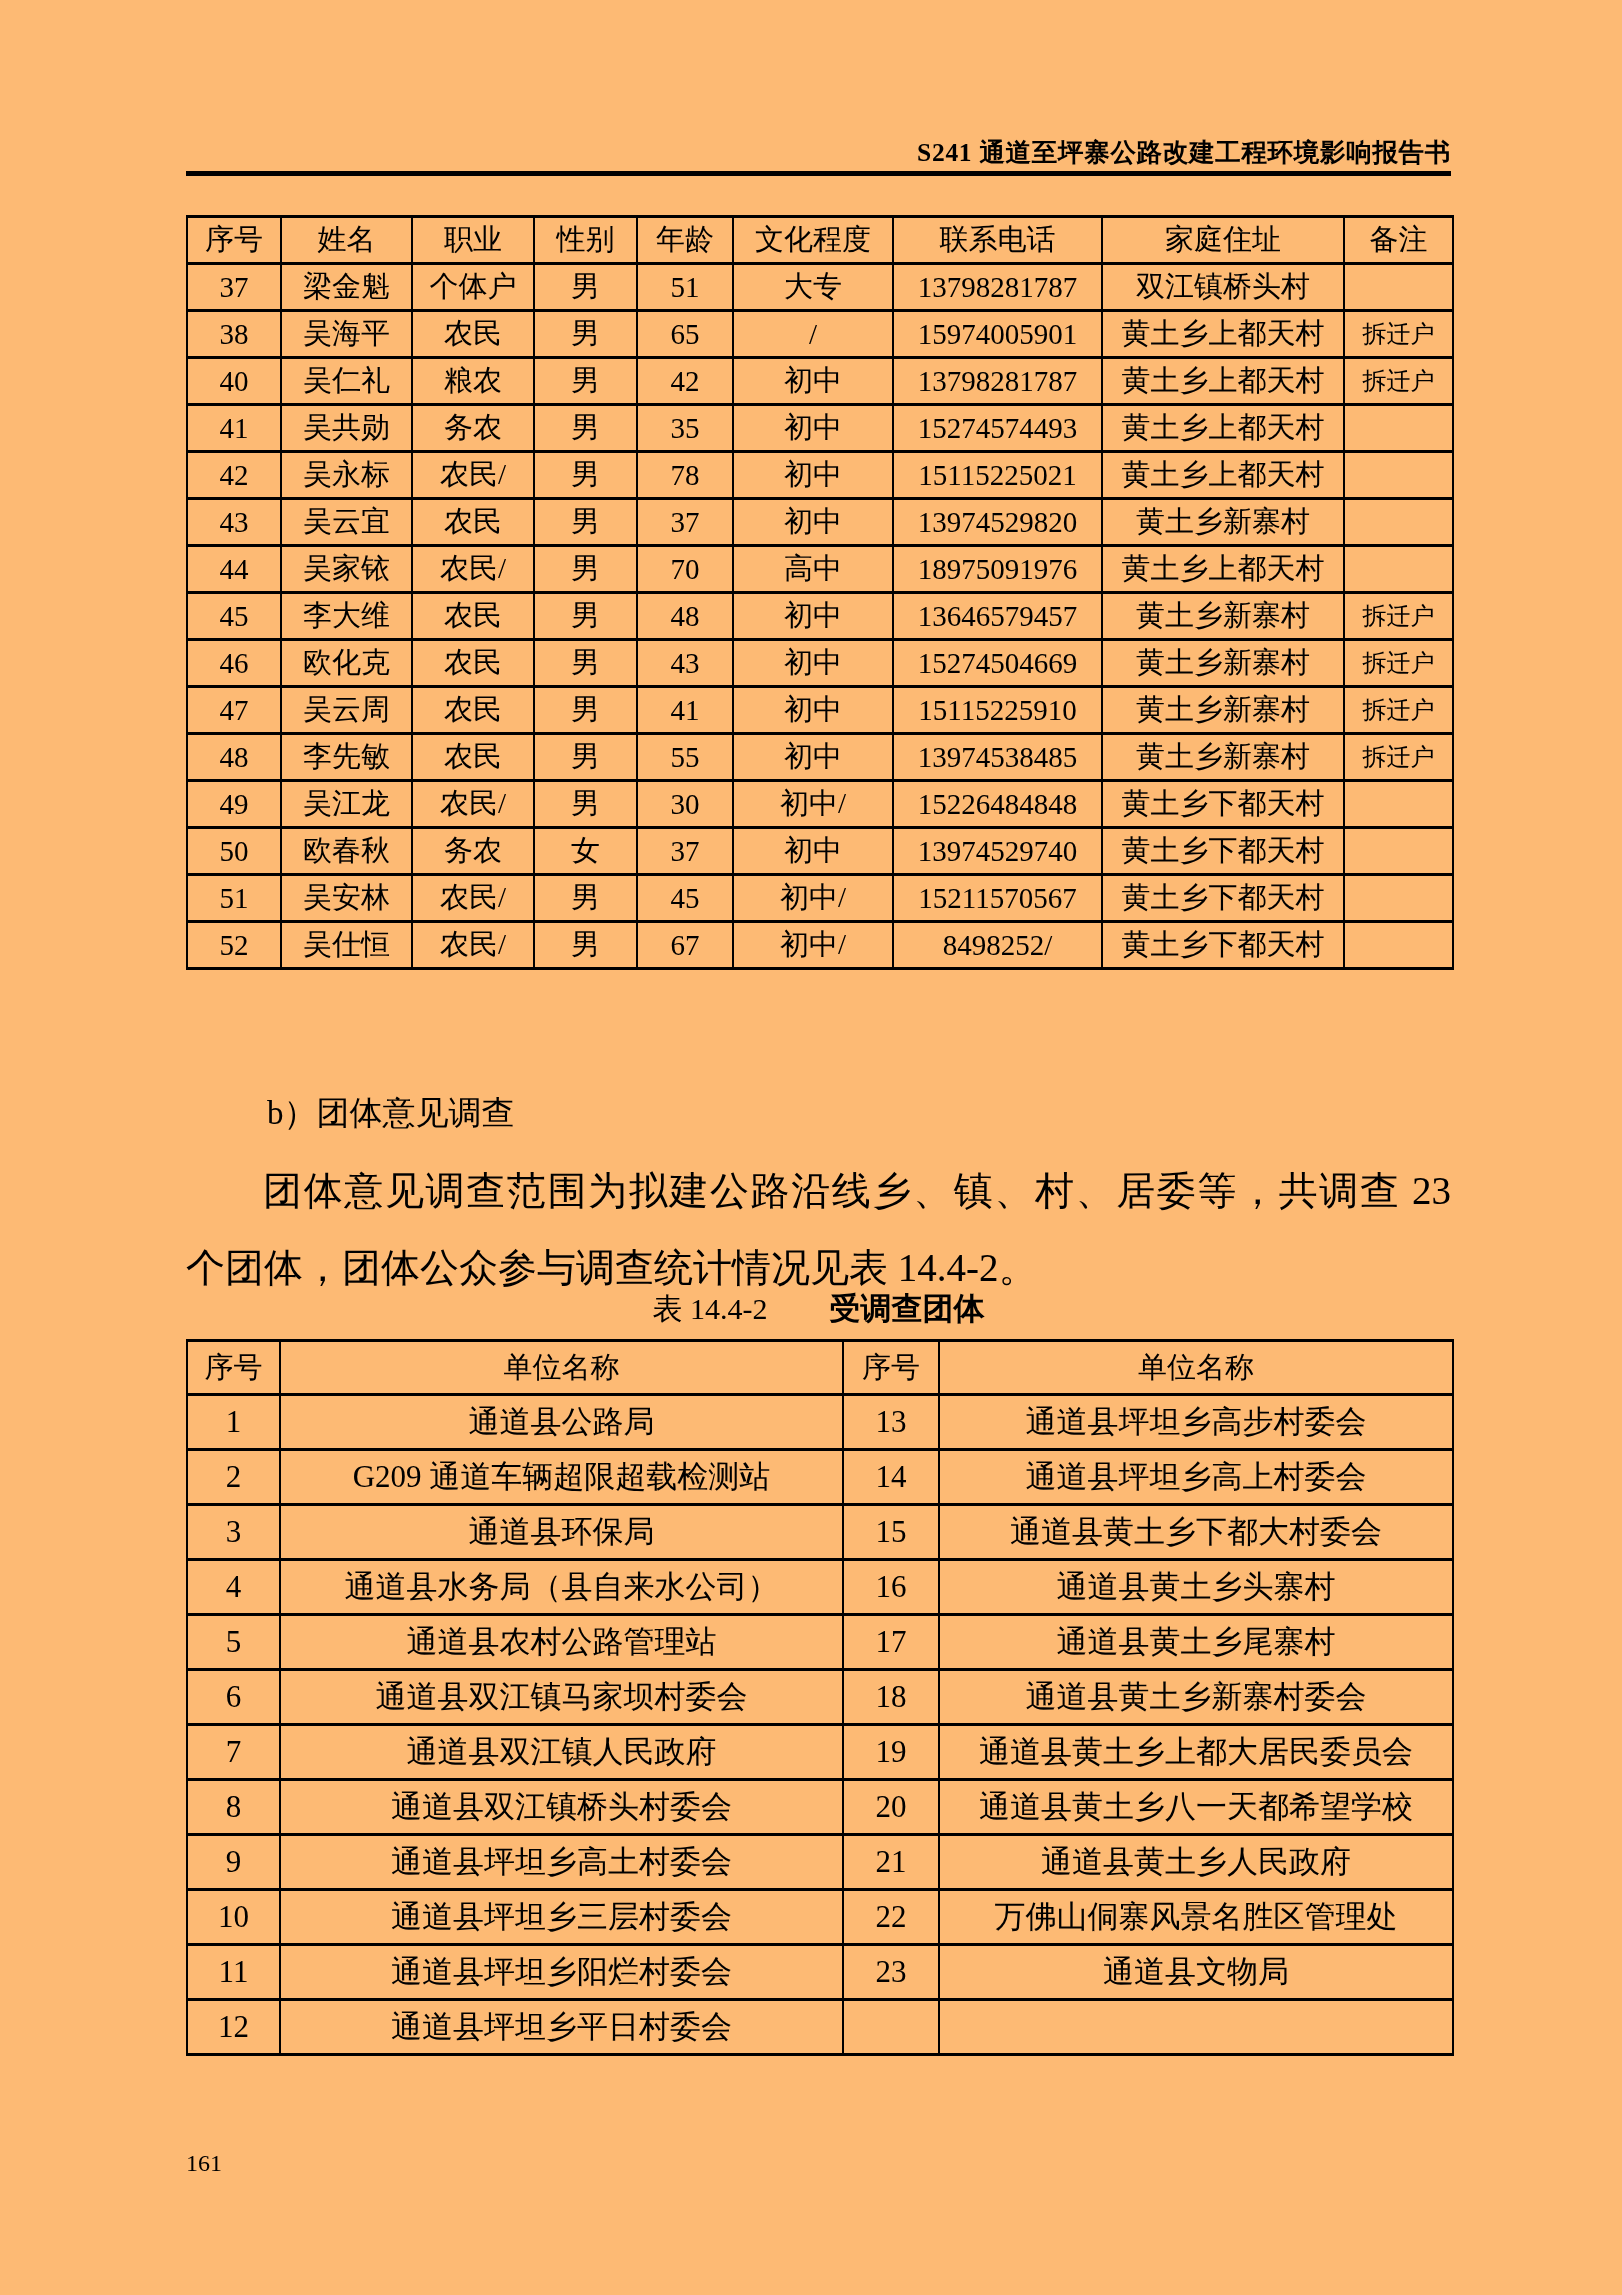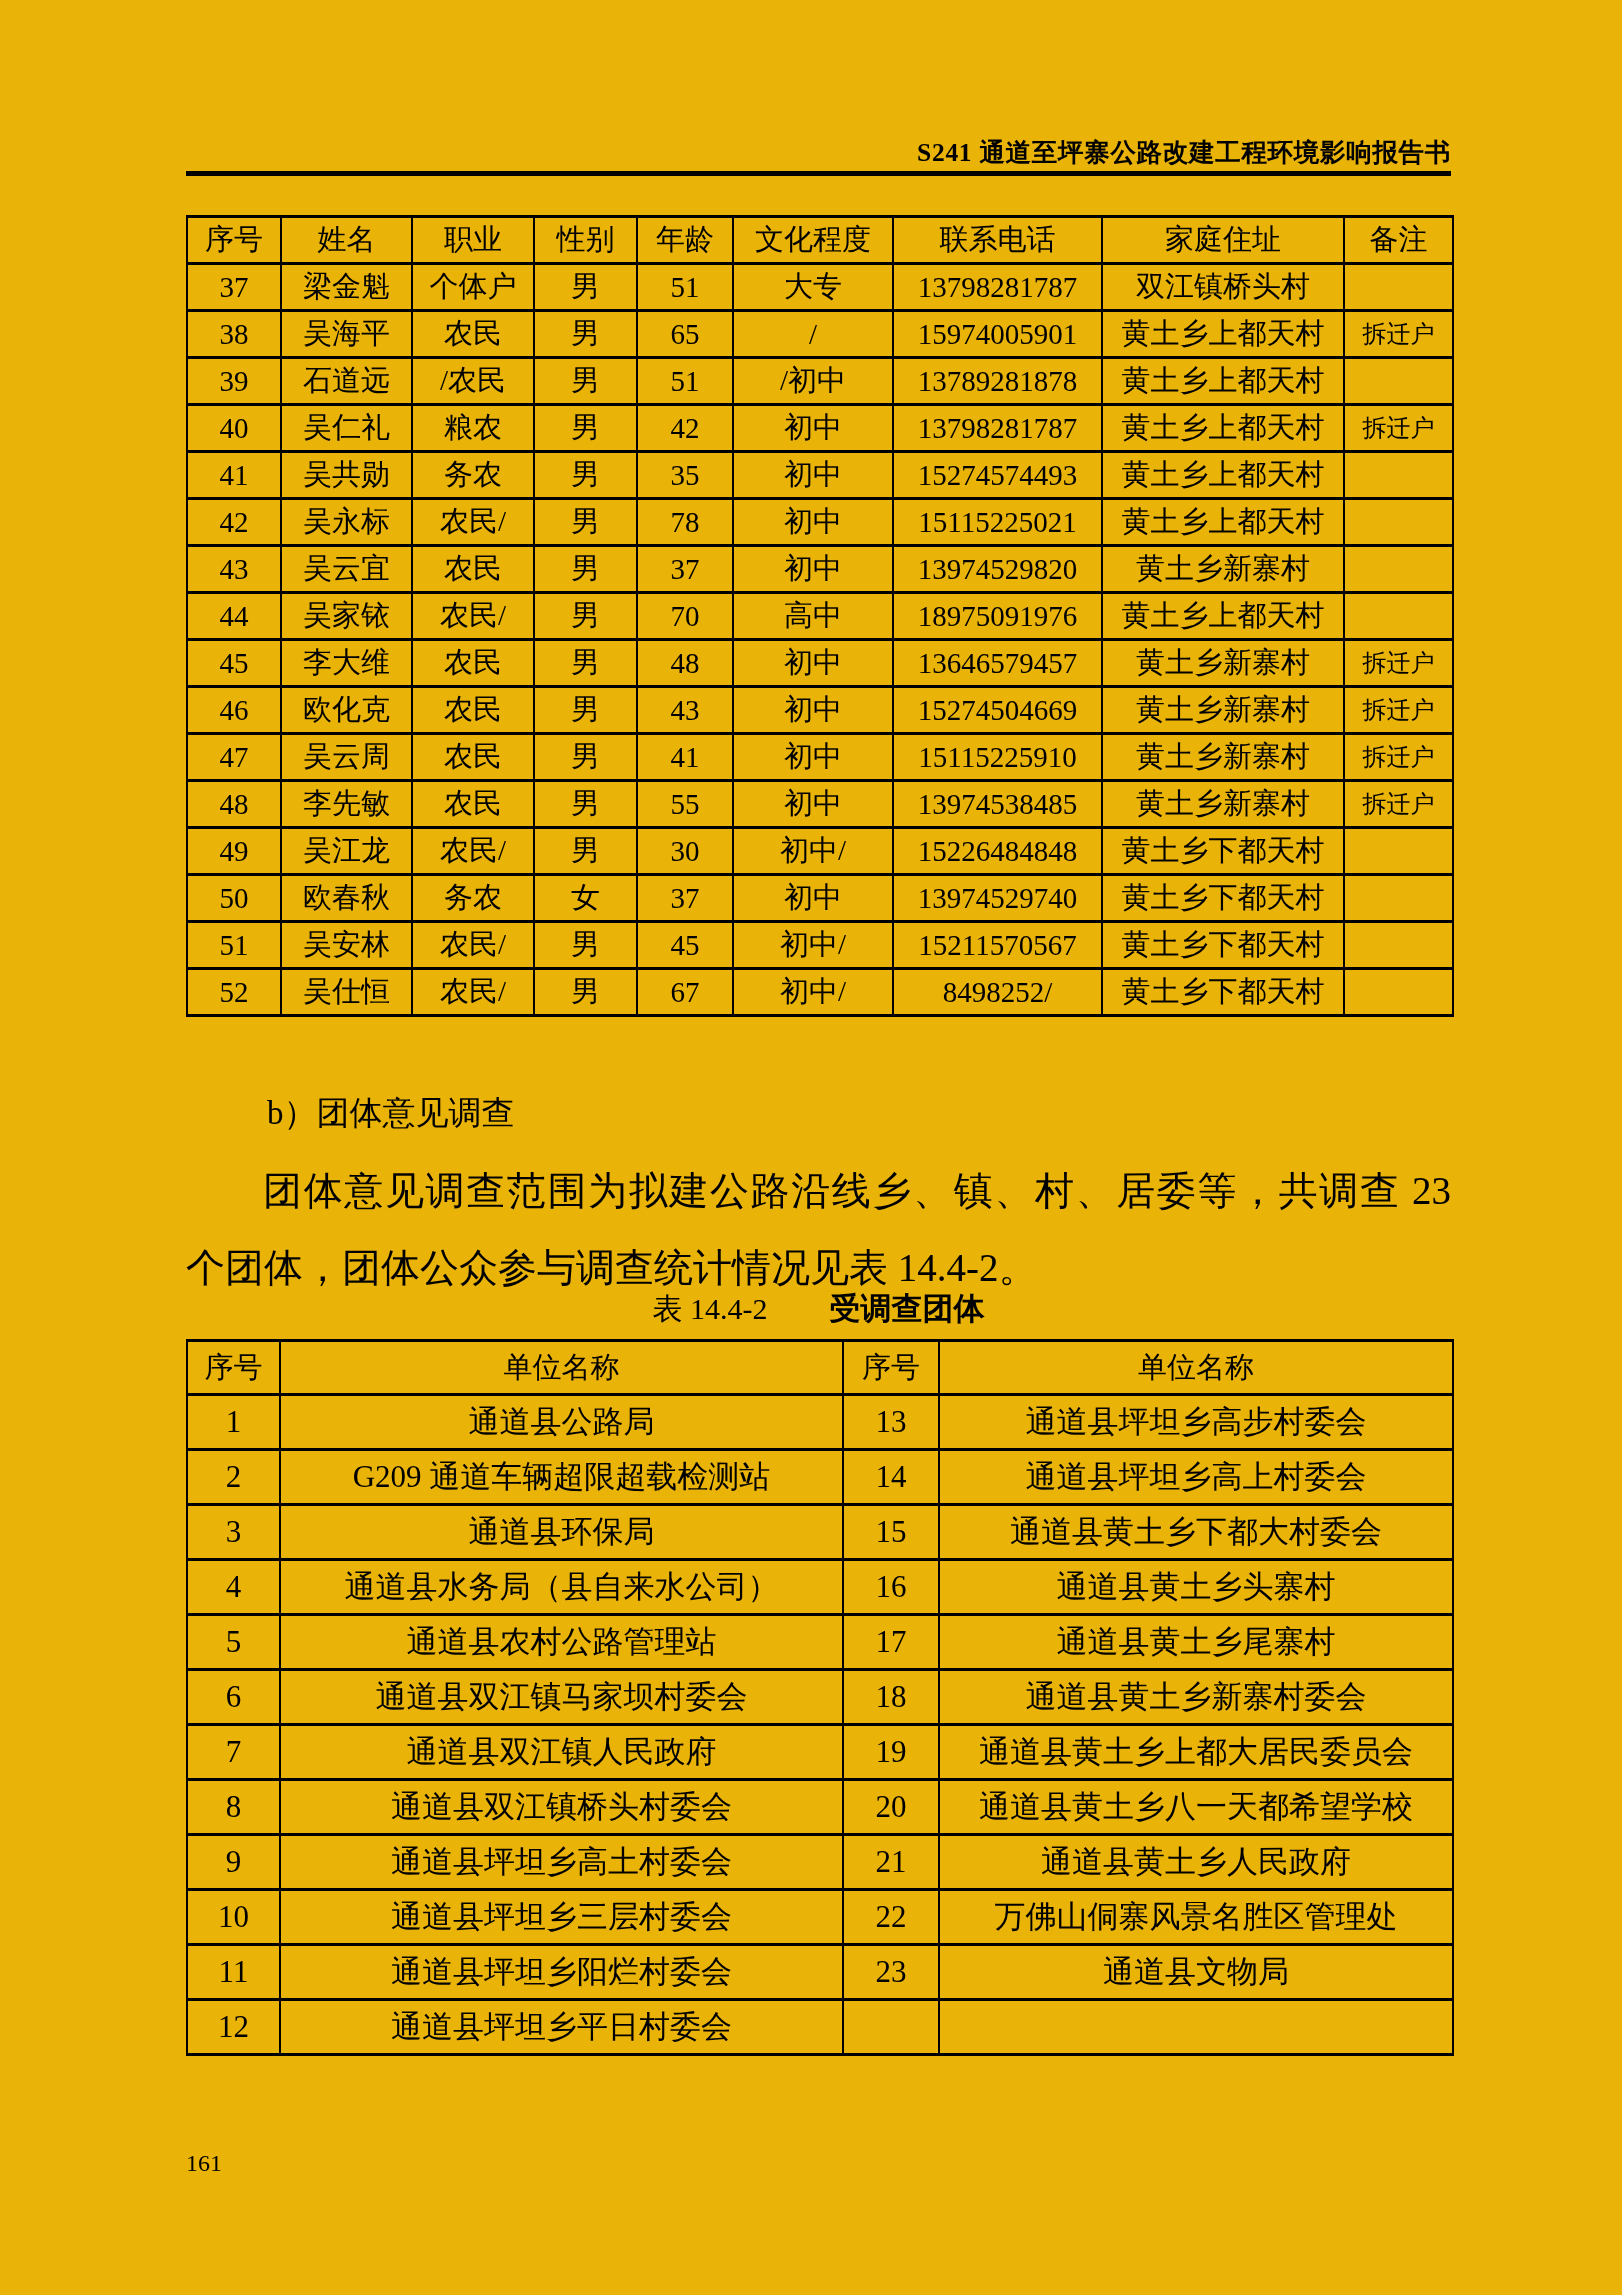--- a/index.html
+++ b/index.html
@@ -1,19 +1,19 @@
 <!DOCTYPE html>
 <html style="font-size:10.5px"><head>
 <meta charset="utf-8">
 <style>
   html,body { margin:0; padding:0; background:#ffffff; }
   .page {
     position:relative;
     width:1622px; height:2295px;
-    background:#eab308;
+    background:#fdba74;
     color:#000000;
     font-family:"Liberation Serif","DejaVu Serif",serif;
     overflow:hidden;
   }
   .doc-header {
     position:absolute; top:135px; left:186px; width:1265px;
     text-align:right;
     font-size:25.5px; font-weight:bold;
     letter-spacing:0.7px;
     white-space:nowrap;
@@ -110,31 +110,20 @@
           <td>吴海平</td>
           <td>农民</td>
           <td>男</td>
           <td>65</td>
           <td>/</td>
           <td>15974005901</td>
           <td>黄土乡上都天村</td>
           <td class="remark">拆迁户</td>
         </tr>
         <tr>
-          <td>39</td>
-          <td>石道远</td>
-          <td>/农民</td>
-          <td>男</td>
-          <td>51</td>
-          <td>/初中</td>
-          <td>13789281878</td>
-          <td>黄土乡上都天村</td>
-          <td class="remark"></td>
-        </tr>
-        <tr>
           <td>40</td>
           <td>吴仁礼</td>
           <td>粮农</td>
           <td>男</td>
           <td>42</td>
           <td>初中</td>
           <td>13798281787</td>
           <td>黄土乡上都天村</td>
           <td class="remark">拆迁户</td>
         </tr>

